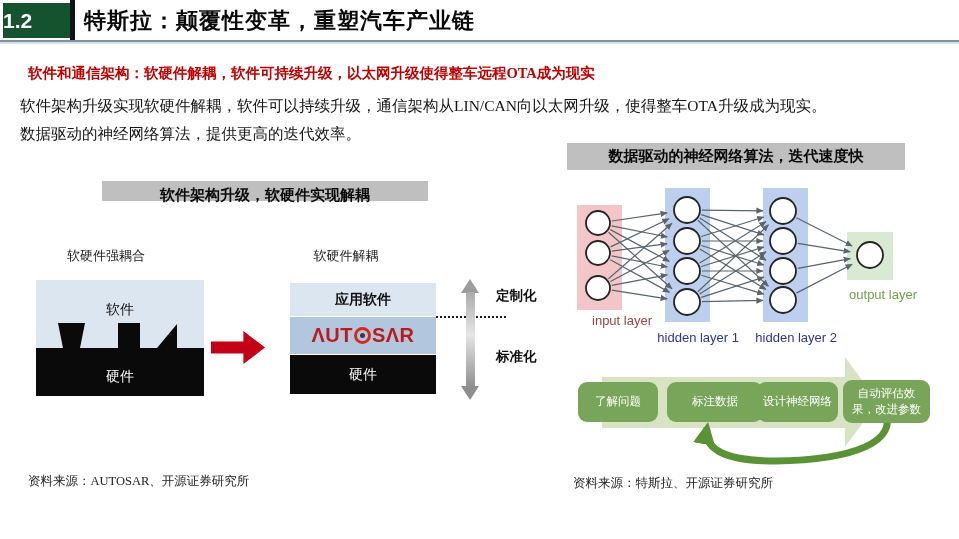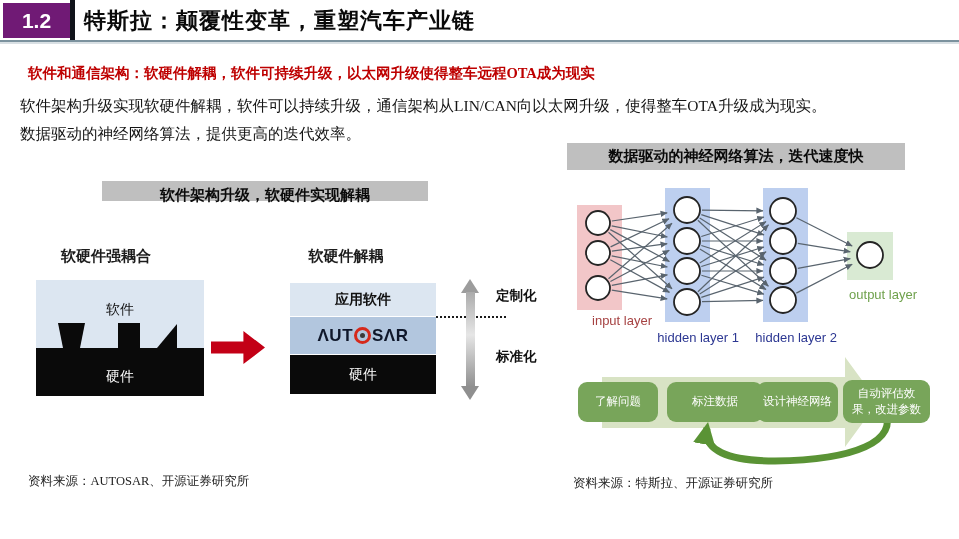--- a/index.html
+++ b/index.html
@@ -1,52 +1,52 @@
 <!DOCTYPE html>
 <html><head>
 <meta charset="utf-8">
 <style>
   * { margin:0; padding:0; box-sizing:border-box; }
   body { background:#888; font-family:"Liberation Serif", serif; }
   #slide { position:relative; width:959px; height:539px; background:#fff; overflow:hidden; margin:0 auto; }
 
   
-  .sec-badge { position:absolute; left:3px; top:3px; width:67px; height:35px; background:#701a75;
+  .sec-badge { position:absolute; left:3px; top:3px; width:67px; height:35px; background:#14532d;
     color:#fff; font-family:"Liberation Sans", sans-serif; font-weight:bold; font-size:21px;
-    text-align:center; line-height:35px; }
+    line-height:35px; }
   .sec-bar { position:absolute; left:70px; top:0; width:5px; height:40px; background:#10131A; }
   .slide-title { position:absolute; left:84px; top:6px; font-size:22px; font-weight:bold; color:#0a0a0a; letter-spacing:1px; }
   .head-rule { position:absolute; left:0; top:40px; width:959px; height:2px; background:#7C929E; }
   .head-rule2 { position:absolute; left:0; top:42px; width:959px; height:2px; background:#D9E0E4; }
 
   .subtitle { position:absolute; left:28px; top:64px; font-size:14.5px; font-weight:bold; color:#BE0000; }
   .bodytext { position:absolute; left:20px; top:92px; font-size:15.5px; color:#151515; line-height:28px; }
 
   .panel-header { position:absolute; background:#BFBFBF; color:#0a0a0a; font-weight:bold;
     font-size:15px; text-align:center; }
   .ph-left  { left:102px; top:181px; width:326px; height:20px; line-height:28px; }
   .ph-right { left:567px; top:143px; width:338px; height:27px; line-height:27px; }
 
-  .stack-label { position:absolute; top:247px; font-size:15px; color:#1c1c1c; text-align:center; font-weight:700; }
+  .stack-label { position:absolute; top:247px; font-size:13px; color:#1c1c1c; text-align:center; font-weight:400; }
 
   .coupled { position:absolute; left:36px; top:280px; width:168px; height:116px; }
   .coupled svg { position:absolute; left:0; top:0; }
   .coupled .sw { position:absolute; left:0; top:21px; width:100%; text-align:center; font-size:14px; color:#111; }
   .coupled .hw { position:absolute; left:0; top:88px; width:100%; text-align:center; font-size:14px; color:#fff; }
 
   .red-arrow { position:absolute; left:211px; top:331px; width:54px; height:33px; background:#C30016;
     clip-path:polygon(0% 32%, 60% 32%, 60% 0%, 100% 50%, 60% 100%, 60% 68%, 0% 68%); }
 
   .decoupled { position:absolute; left:270px; top:283px; width:166px;padding-left:20px; }
   .decoupled .app { height:33px; background:#DCE6F1; color:#111; font-size:14px; font-weight:600;
     display:flex; align-items:center; justify-content:center; }
   .decoupled .mid { height:37px; margin-top:1px; background:#B2C6DE; display:flex; align-items:center; justify-content:center; }
   .decoupled .hwb { height:39px; margin-top:1px; background:#0A0A0A; color:#fff; font-size:14px;
     display:flex; align-items:center; justify-content:center; }
-  .autosar { font-family:"Liberation Sans", sans-serif; font-weight:800; font-size:17px; color:#0f172a;
+  .autosar { font-family:"Liberation Sans", sans-serif; font-weight:800; font-size:20px; color:#b91c1c;
     display:flex; align-items:center; letter-spacing:0.5px; }
   .autosar .o { position:relative; width:17px; height:17px; border:3px solid #D6291B; border-radius:50%;
     margin:0 1px; display:inline-block; }
   .autosar .o i { position:absolute; left:50%; top:50%; width:5px; height:5px; margin:-2.5px 0 0 -2.5px;
     background:#3a3a3a; border-radius:50%; }
 
   .dotted-line { position:absolute; left:436px; top:316px; width:70px; border-top:2px dotted #1a1a1a; }
   .vshaft { position:absolute; left:466px; top:292px; width:9px; height:95px;
     background:linear-gradient(180deg,#ABABAB,#E6E6E6 45%,#8F8F8F); }
   .vhead-up { position:absolute; left:461px; top:279px; width:0; height:0;

